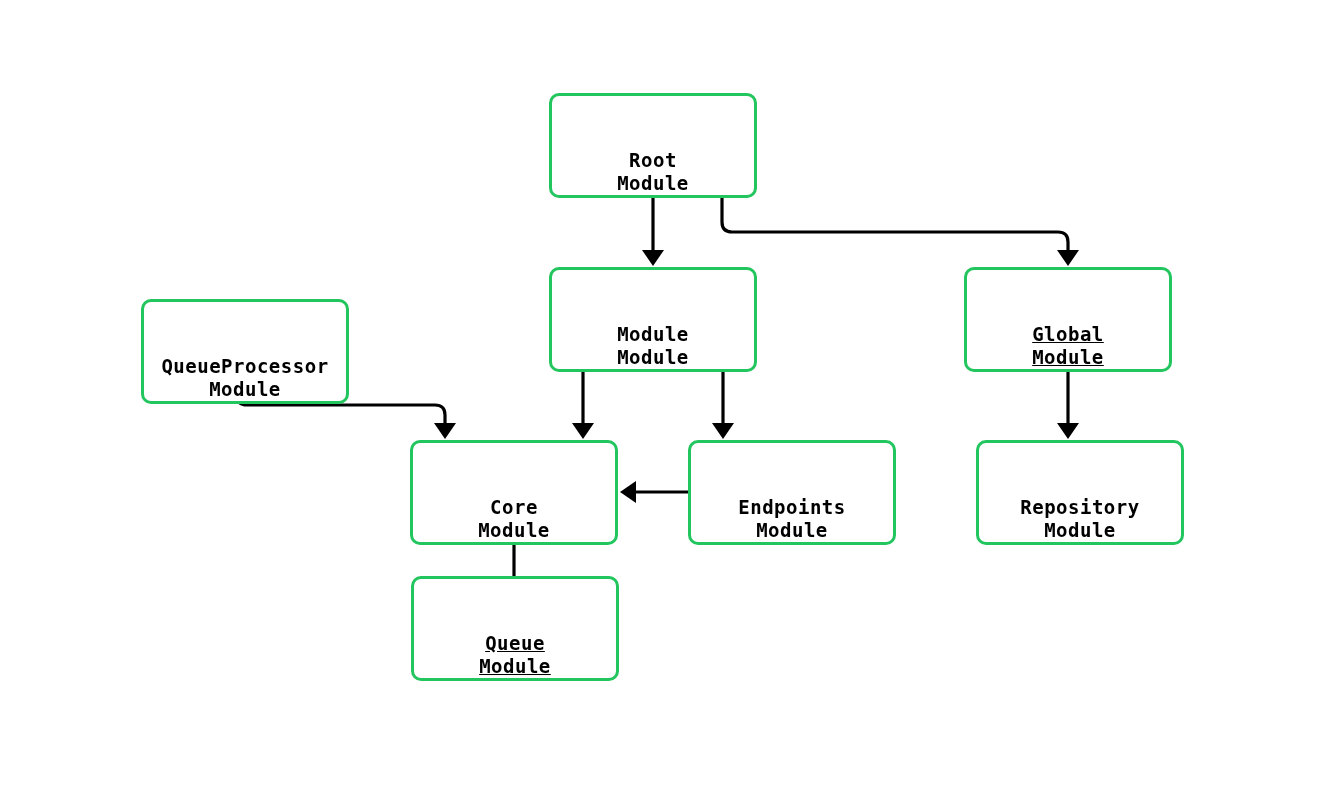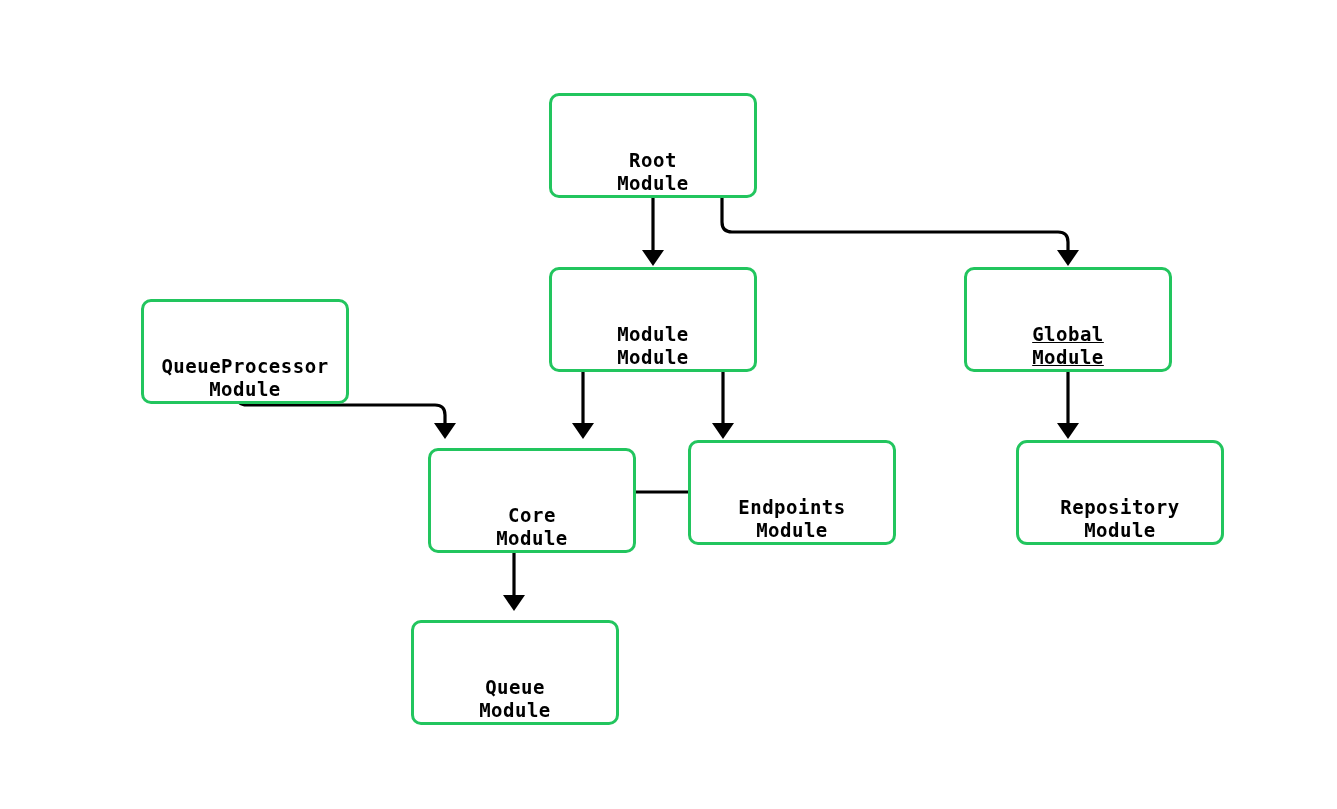--- a/index.html
+++ b/index.html
@@ -44,24 +44,24 @@
     line-height: 23px;
     color: #000000;
     letter-spacing: 0.5px;
     white-space: pre;
   }
   
   .n-root          { left: 549px; top:  93px; }
   .n-queueprocessor{ left: 141px; top: 267px; margin-top: 32px; }
   .n-server        { left: 549px; top: 267px; }
   .n-global        { left: 964px; top: 267px; text-decoration: underline; }
-  .n-core          { left: 428px; top: 440px; margin-top: 8px; }
+  .n-core          { left: 410px; top: 440px; }
   .n-endpoints     { left: 688px; top: 440px; }
-  .n-repository    { left: 1016px; top: 440px; border-radius: 11px; }
-  .n-queue         { left: 411px; top: 620px; }
+  .n-repository    { left: 976px; top: 440px; }
+  .n-queue         { left: 411px; top: 576px; text-decoration: underline; }
 </style>
 </head>
 <body>
 
 <div class="canvas">
 
   <svg class="edges" viewBox="0 0 1337 809">
 
     <path class="edge-line" d="M653,197 L653,251"></path>
     <polygon class="arrowhead" points="653,266 642,250 664,250"></polygon>

